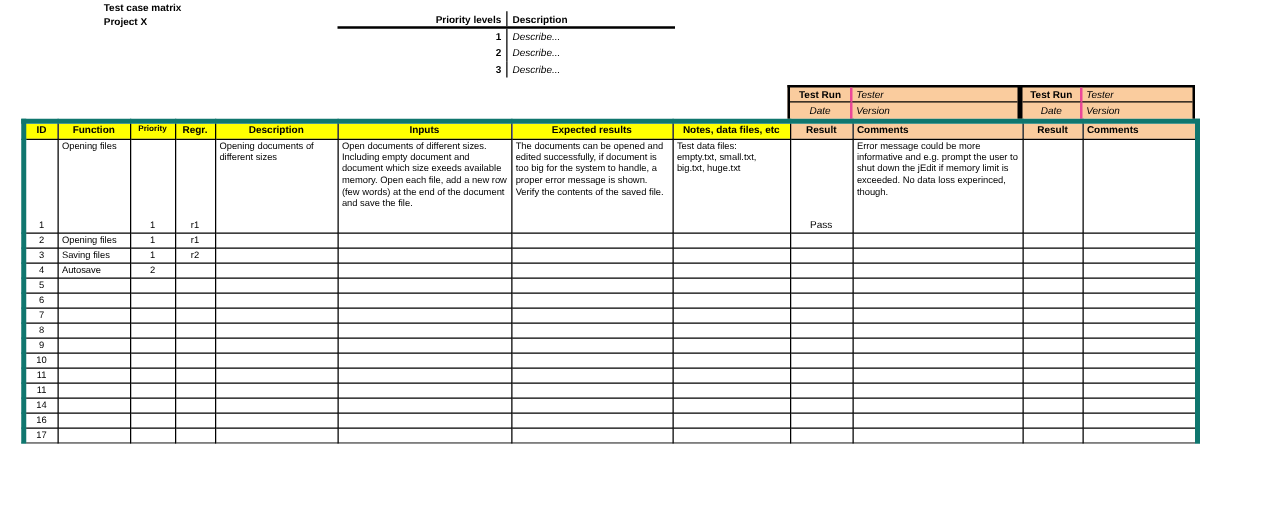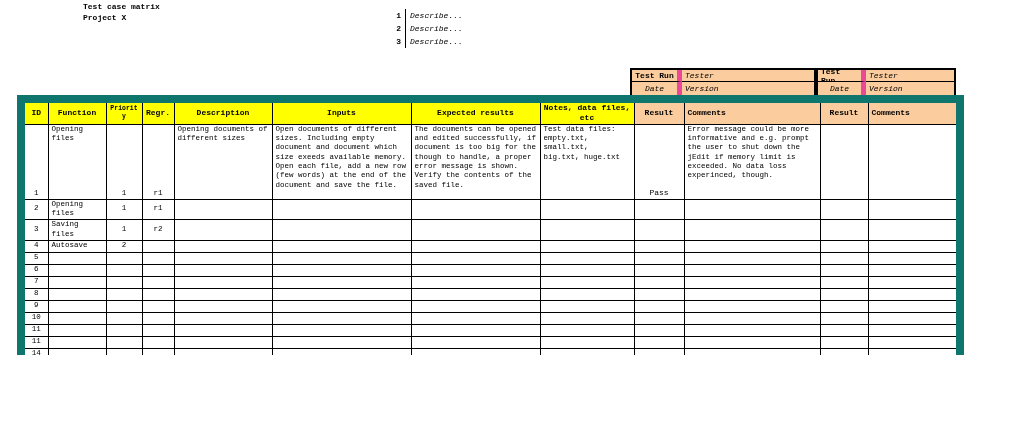--- a/index.html
+++ b/index.html
@@ -1,21 +1,21 @@
 <!DOCTYPE html>
 <html style="--header_yellow: #FFFF00; --block_orange: #FACC9E;"><head>
 <meta charset="utf-8">
 <style>
   html, body { margin: 0; padding: 0; background: #ffffff; }
   .canvas {
     position: relative;
     width: 1024px;
     height: 355px;
     background: #fff;
-    font-family: Liberation Mono, monospace;
+    font-family: Liberation Sans, sans-serif;
     color: #000;
     overflow: hidden;
   }
 
   
   .doc-title {
     position: absolute;
     left: 83px; top: 1px;
     font-size: 8px;
     font-weight: bold;
@@ -43,31 +43,31 @@
     border: 2px solid #000; border-bottom: none;
     background: var(--block_orange, #FACC9E);
     font-size: 8px; box-sizing: border-box;
   }
   .trblock1 { left: 630px; width: 186px; grid-template-columns: 50px 1fr; }
   .trblock2 { left: 816px; width: 140px; grid-template-columns: 48px 1fr; }
   .trc {
     box-sizing: border-box; display: flex; align-items: center;
     padding: 0 3px; border-bottom: 1px solid #000; overflow: hidden;
   }
-  .trc-left { border-right: 5px solid #ec4899; justify-content: center; }
+  .trc-left { border-right: 2px solid #ec4899; justify-content: center; }
   .trc-testrun { font-weight: bold; }
   .trc-date { font-style: italic; text-align: center; }
   .trc-val { font-style: italic; }
   .trc-row2 { border-bottom: none; }
 
   
   table.matrix {
     position: absolute; left: 17px; top: 95px;
     width: 939px; table-layout: fixed;
-    border-collapse: collapse; border: 8px solid #0f766e;
+    border-collapse: collapse; border: 4px solid #0f766e;
     font-size: 7.5px;
   }
   .matrix th, .matrix td {
     border: 1px solid #000;
     padding: 0px 3px 1px 3px;
     overflow: hidden;
     line-height: 1.24;
     vertical-align: middle;
     word-wrap: break-word;
     white-space: pre-wrap;
@@ -103,20 +103,24 @@
 <body>
 
 <div class="canvas">
 
   <div class="doc-title">
     <div>Test case matrix</div>
     <div>Project X</div>
   </div>
 
   <div class="legend">
+    <div class="legend-row legend-head">
+      <div class="legend-l">Priority levels</div>
+      <div class="legend-r">Description</div>
+    </div>
     <div class="legend-row">
       <div class="legend-l">1</div>
       <div class="legend-r">Describe...</div>
     </div>
     <div class="legend-row">
       <div class="legend-l">2</div>
       <div class="legend-r">Describe...</div>
     </div>
     <div class="legend-row">
       <div class="legend-l">3</div>
@@ -170,21 +174,21 @@
       </tr>
     </thead>
     <tbody>
         <tr class="row-tall">
           <td class="col-id">1</td>
           <td class="col-function">Opening files</td>
           <td class="col-priority">1</td>
           <td class="col-regr">r1</td>
           <td class="col-description">Opening documents of different sizes</td>
           <td class="col-inputs">Open documents of different sizes. Including empty document and document which size exeeds available memory. Open each file, add a new row (few words) at the end of the document and save the file.</td>
-          <td class="col-expected">The documents can be opened and edited successfully, if document is too big for the though to handle, a proper error message is shown. Verify the contents of the saved file.</td>
+          <td class="col-expected">The documents can be opened and edited successfully, if document is too big for the system to handle, a proper error message is shown. Verify the contents of the saved file.</td>
           <td class="col-notes">Test data files:
 empty.txt, small.txt,
 big.txt, huge.txt</td>
           <td class="col-result1 sep-l">Pass</td>
           <td class="col-comments1">Error message could be more informative and e.g. prompt the user to shut down the jEdit if memory limit is exceeded. No data loss experinced, though.</td>
           <td class="col-result2 sep-l"></td>
           <td class="col-comments2"></td>
         </tr>
         <tr>
           <td class="col-id">2</td>

